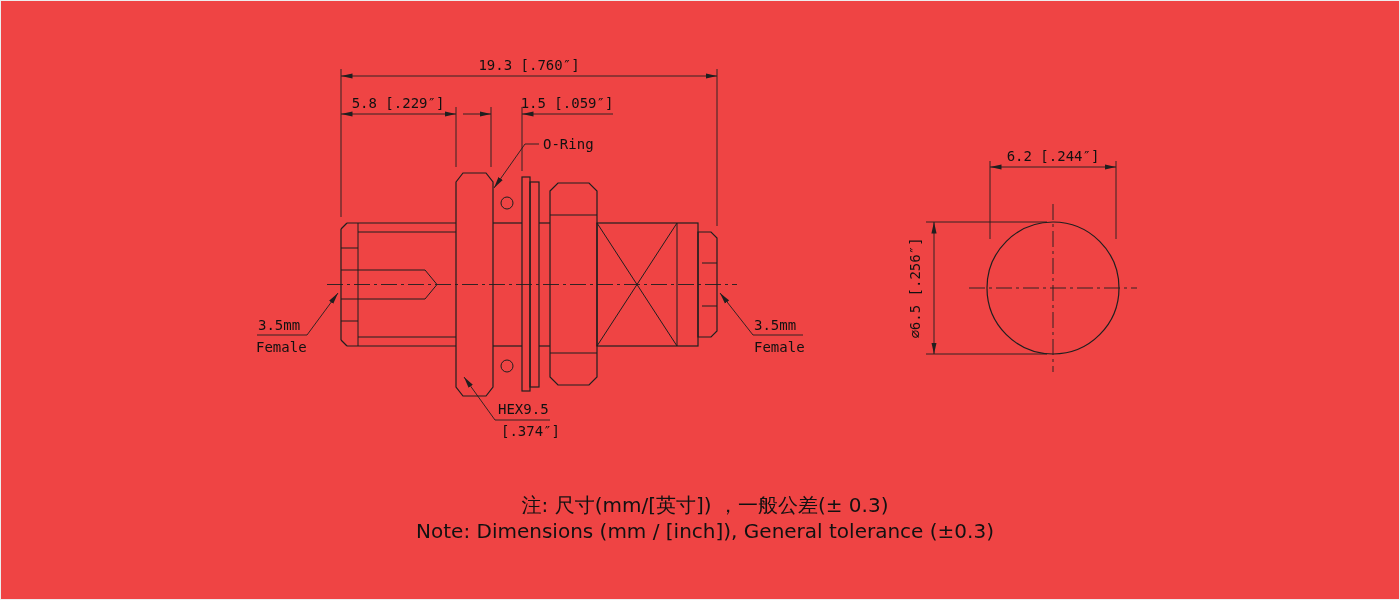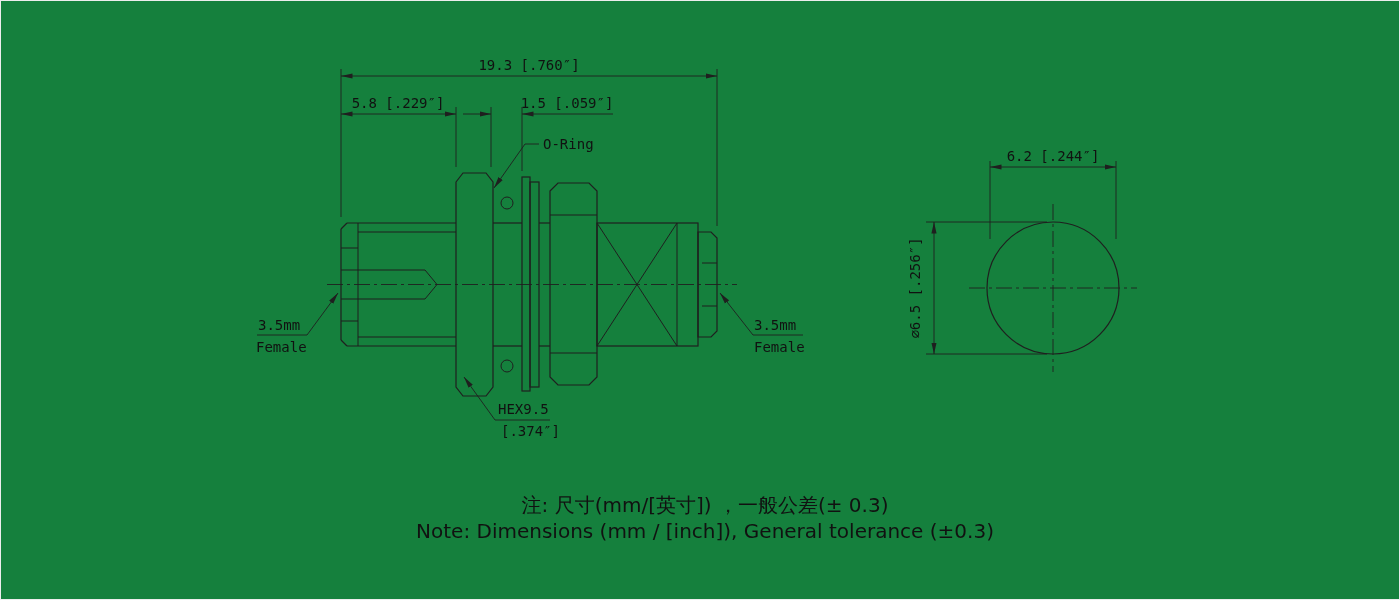--- a/index.html
+++ b/index.html
@@ -1,17 +1,17 @@
 <!DOCTYPE html>
 <html><head>
 <meta charset="utf-8">
 <style>
   html,body{margin:0;padding:0;background:#fff;}
   .canvas{
-    width:1400px;height:600px;position:relative;background:#15803d;
+    width:1400px;height:600px;position:relative;background:#ef4444;
     border:1px solid #ededed;box-sizing:border-box;overflow:hidden;
     font-family:"DejaVu Sans Mono", monospace;
   }
   svg{display:block;}
   .ln{stroke:#1f1f1f;stroke-width:1.2;fill:none;}
   .thin{stroke:#1f1f1f;stroke-width:1;fill:none;}
   .cl{stroke:#1f1f1f;stroke-width:0.9;fill:none;stroke-dasharray:16 4 3 4;}
   .dim{stroke:#1f1f1f;stroke-width:0.9;fill:none;}
   .dimtxt{font-family:"DejaVu Sans Mono", monospace;font-size:14px;fill:#111;}
   .lbltxt{font-family:"DejaVu Sans Mono", monospace;font-size:14px;fill:#111;}

